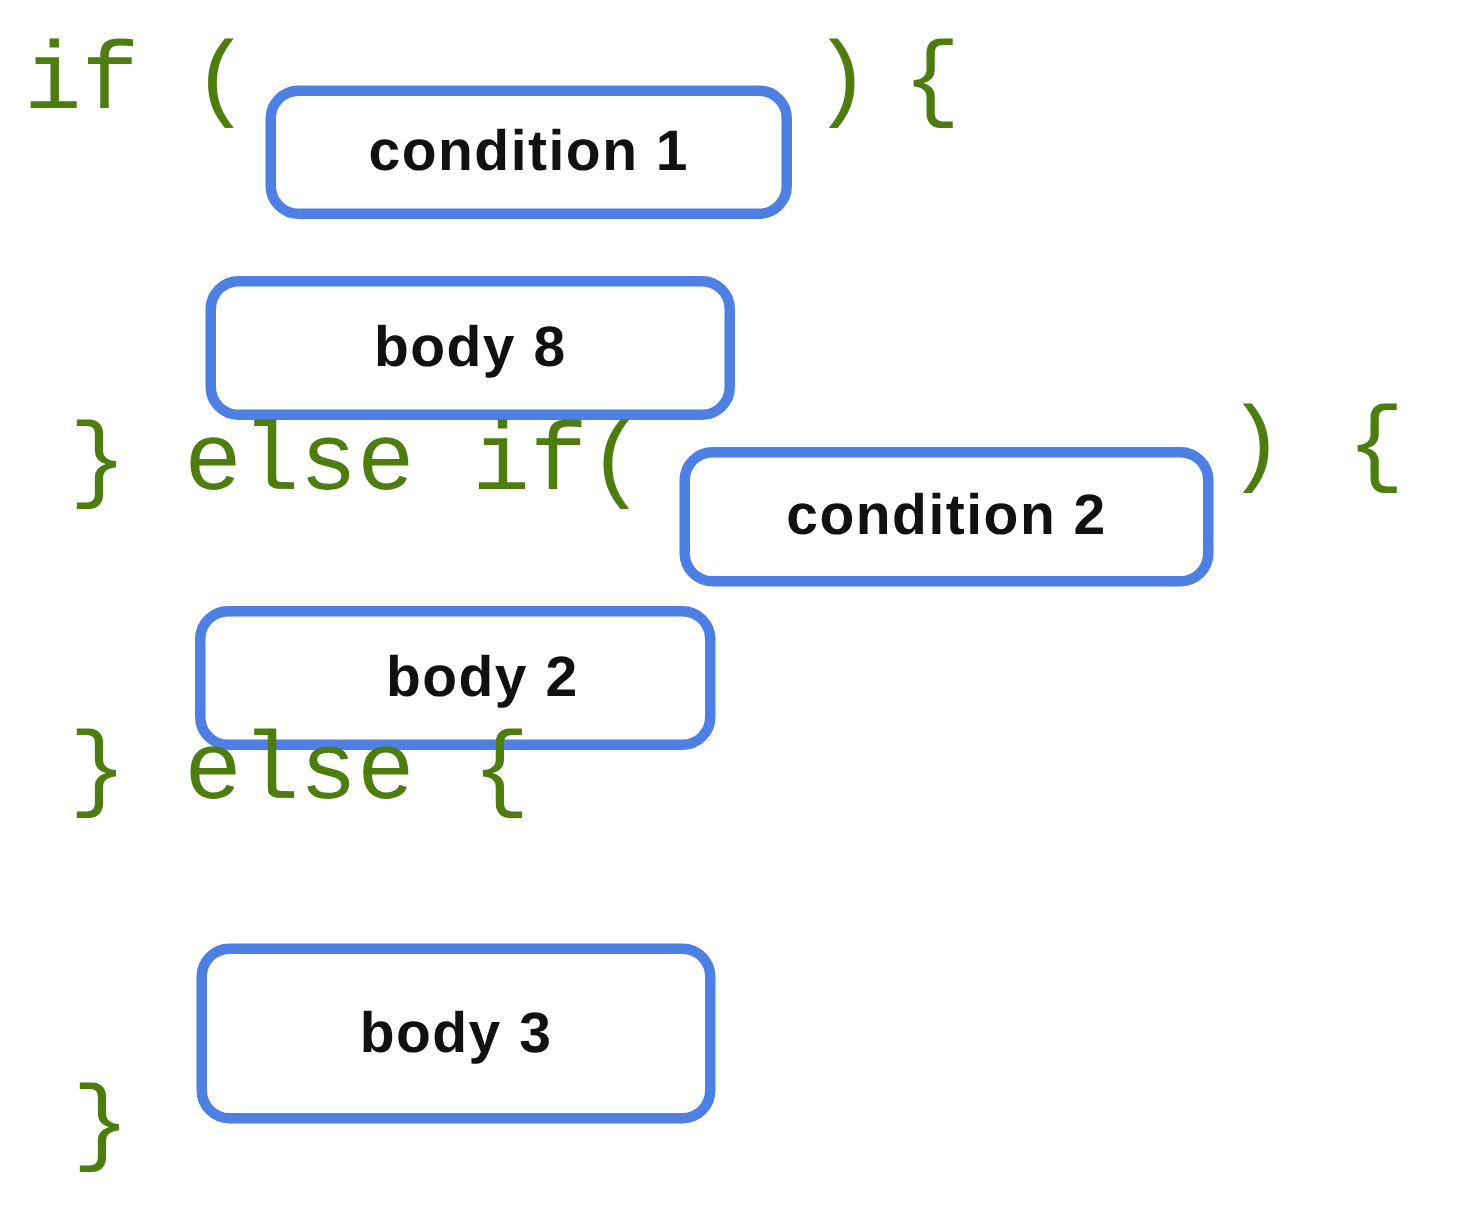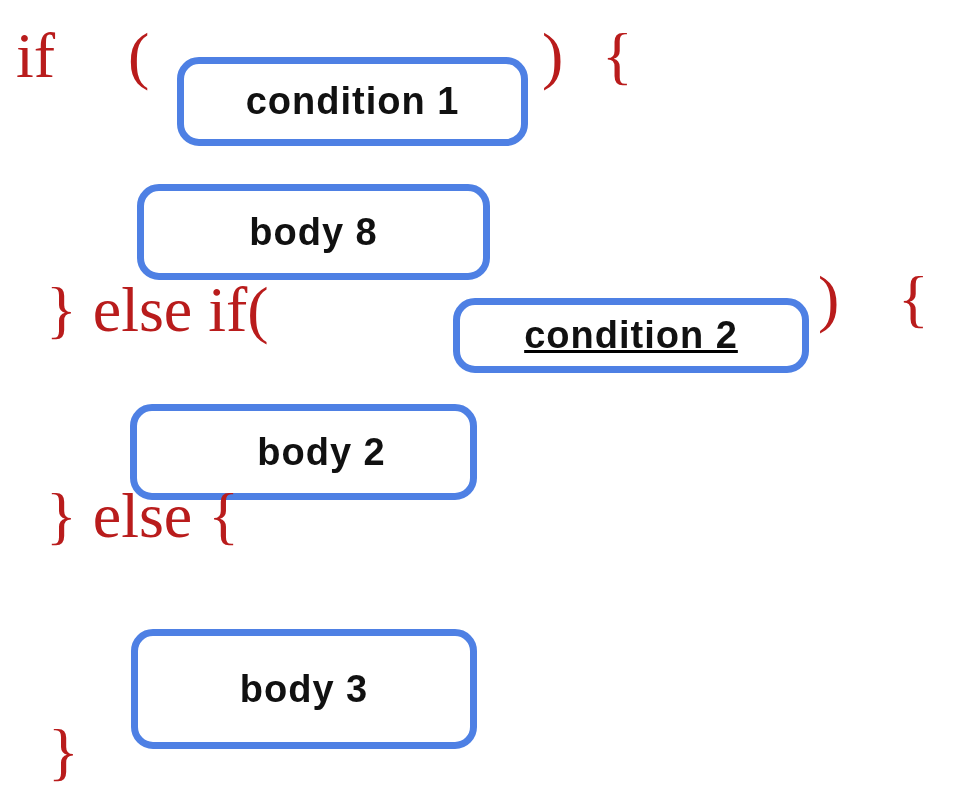--- a/index.html
+++ b/index.html
@@ -9,24 +9,24 @@
   }
   #canvas {
     position: relative;
     width: 980px;
     height: 812px;
     background: #ffffff;
     overflow: hidden;
   }
   .code {
     position: absolute;
-    font-family: Liberation Serif, serif;
+    font-family: Liberation Mono, monospace;
     font-size: 64px;
     line-height: 1;
-    color: #b91c1c;
+    color: #4d7c0f;
     white-space: pre;
     user-select: none;
   }
   .chip {
     position: absolute;
     box-sizing: border-box;
     background: #ffffff;
     border: 7px solid #4e80e4;
     border-radius: 22px;
     display: flex;
@@ -48,21 +48,21 @@
   #if-close-paren    { left: 542px; top: 24px; }
   #if-open-brace     { left: 602px; top: 24px; }
   #else-if-segment   { left: 46px;  top: 278px; }
   #else-if-close-paren { left: 818px; top: 267px; }
   #else-if-open-brace  { left: 898px; top: 267px; }
   #else-segment      { left: 46px;  top: 484px; }
   #closing-brace     { left: 48px;  top: 720px; }
   
   #chip-condition-1 { left: 177px; top: 17px;  width: 351px; height: 89px; }
   #chip-body-1      { left: 137px; top: 144px; width: 353px; height: 96px; }
-  #chip-condition-2 { left: 453px; top: 258px; width: 356px; height: 75px; text-decoration: underline; }
+  #chip-condition-2 { left: 453px; top: 258px; width: 356px; height: 93px; }
   #chip-body-2      { left: 130px; top: 364px; width: 347px; height: 96px; padding-left: 36px; }
   #chip-body-3      { left: 131px; top: 589px; width: 346px; height: 120px; }
 </style>
 </head>
 <body>
 
 <div id="canvas">
 
   <span class="code" id="if-keyword">if</span>
   <span class="code" id="if-open-paren">(</span>

